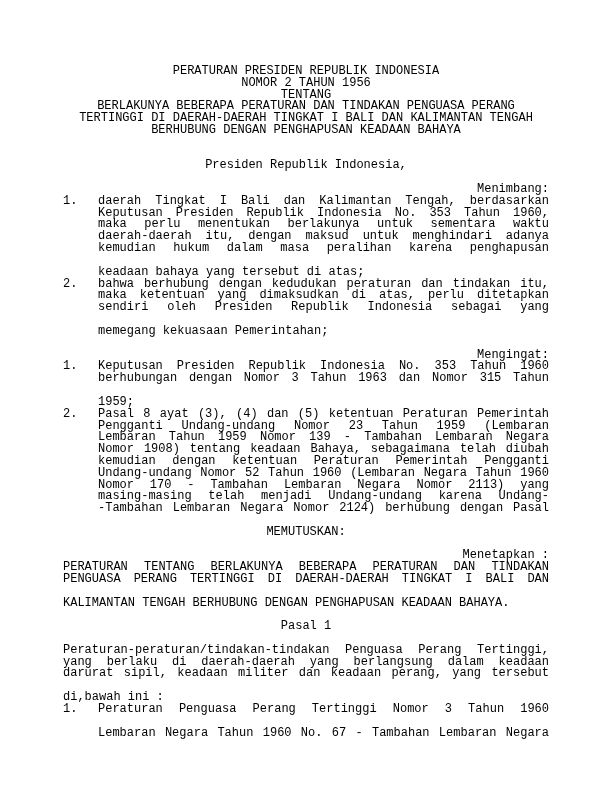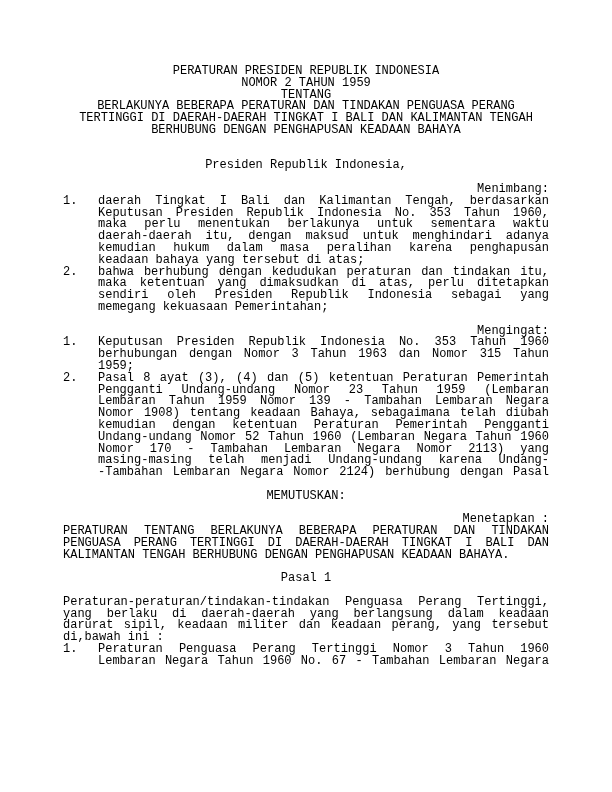--- a/index.html
+++ b/index.html
@@ -23,21 +23,21 @@
     position: absolute;
     left: 63px;
     top: 66px;
     width: 486px;
   }
   .ln {
     white-space: normal;
   }
   
   .just .ln { text-align: justify; text-align-last: justify; }
-  .just .ln.last { text-align-last: left; }
+  .just .ln.last { text-align-last: left; margin-top: 12px; }
   .just.cont .ln.last { text-align-last: justify; }
   
   .center .ln { text-align: center; text-align-last: center; }
   
   .label { text-align: right; }
   
   .item { display: flex; }
   .item .num { flex: 0 0 35px; width: 35px; }
   .item .body { flex: 1; min-width: 0; }
   
@@ -45,21 +45,21 @@
   .sp2 { height: 23.6px; }
 </style>
 </head>
 <body>
 
 <div class="page">
   <div class="content">
 
     <div class="block center">
         <div class="ln">PERATURAN PRESIDEN REPUBLIK INDONESIA</div>
-        <div class="ln">NOMOR 2 TAHUN 1959</div>
+        <div class="ln">NOMOR 2 TAHUN 1956</div>
         <div class="ln">TENTANG</div>
         <div class="ln">BERLAKUNYA BEBERAPA PERATURAN DAN TINDAKAN PENGUASA PERANG</div>
         <div class="ln">TERTINGGI DI DAERAH-DAERAH TINGKAT I BALI DAN KALIMANTAN TENGAH</div>
         <div class="ln last">BERHUBUNG DENGAN PENGHAPUSAN KEADAAN BAHAYA</div>
       </div>
 
     <div class="sp2"></div>
 
     <div class="block center">
       <div class="ln">Presiden Republik Indonesia,</div>

